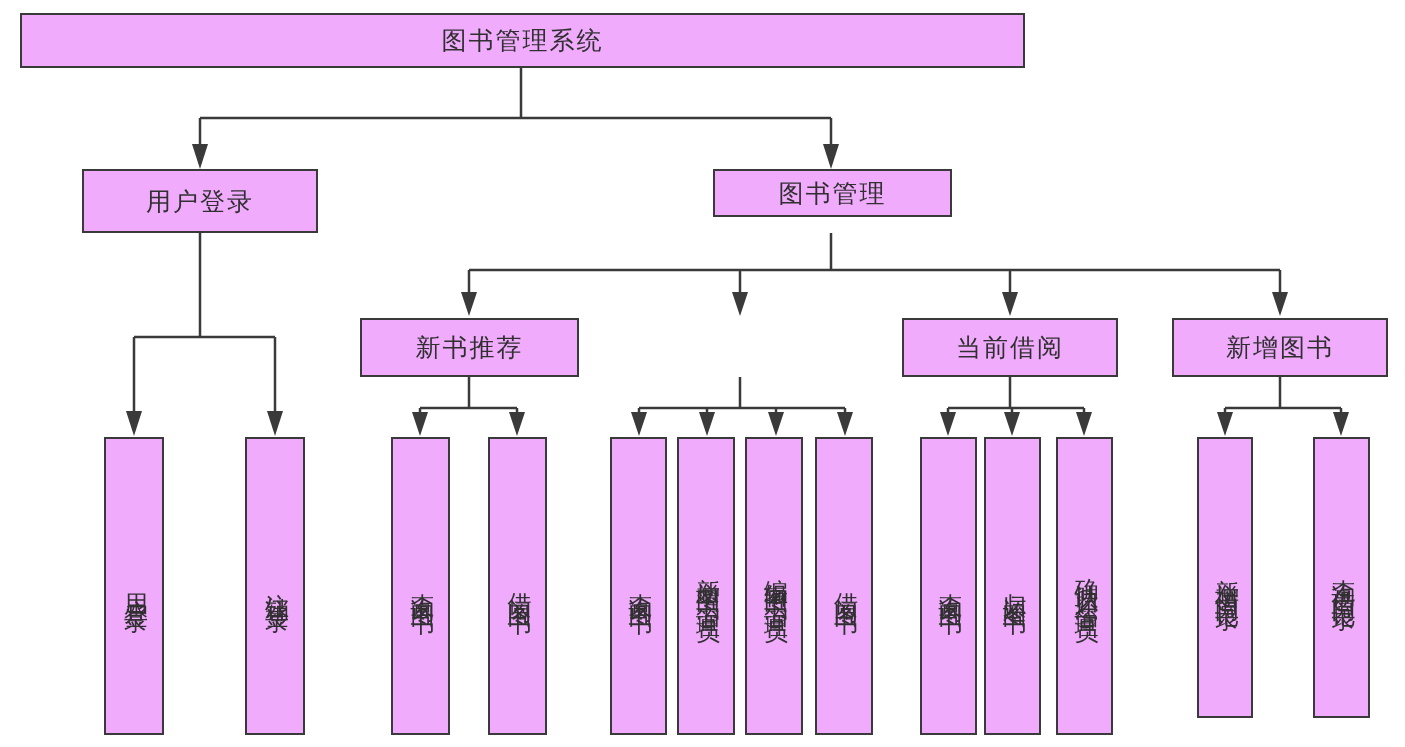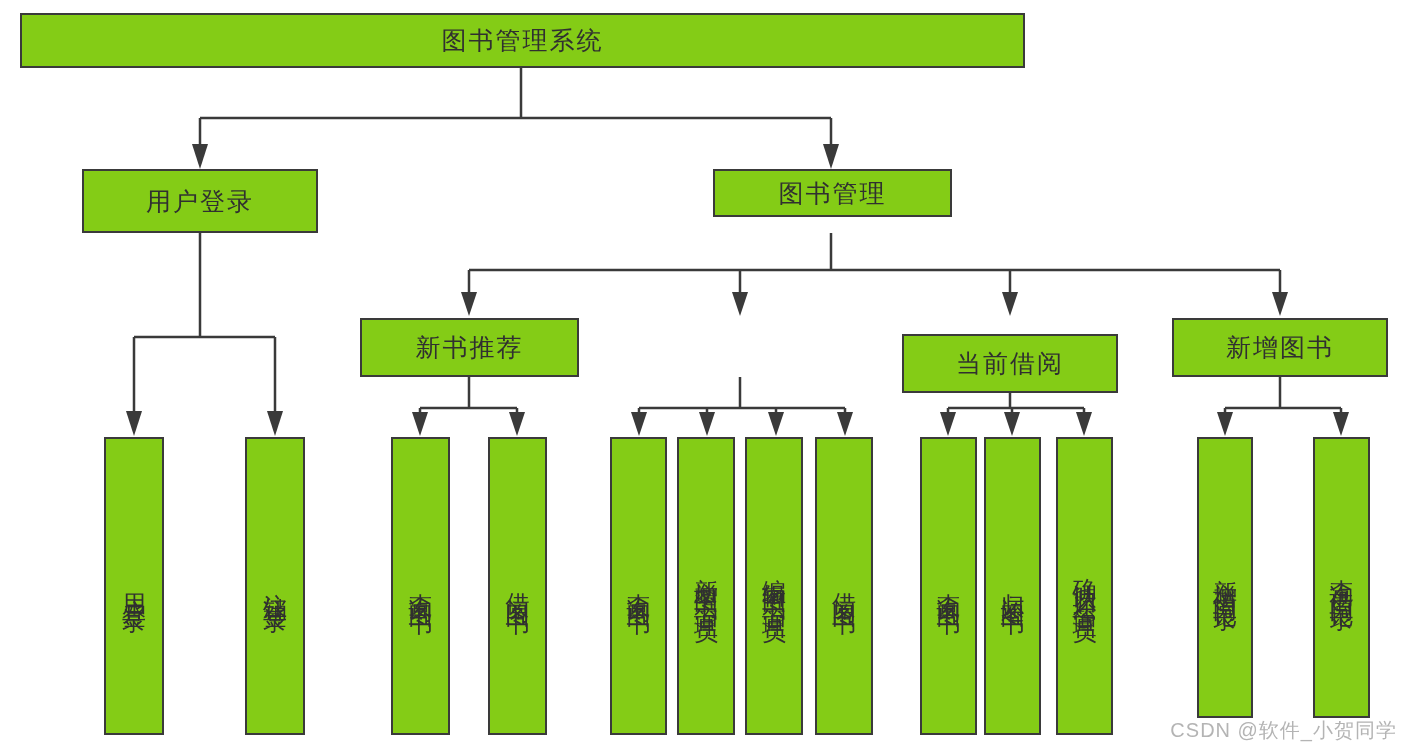--- a/index.html
+++ b/index.html
@@ -11,23 +11,24 @@
     color:#303030;
     overflow:hidden;
   }
   .wires{position:absolute;left:0;top:0;width:1405px;height:747px;pointer-events:none;}
   .wires path{stroke:#3a3a3a;stroke-width:2.5;fill:none;}
   .wires polygon{fill:#3a3a3a;stroke:none;}
   .node{
     position:absolute;
     box-sizing:border-box;
     border:2.5px solid #3a3a3a;
-    background:#84cc16;
+    background:#f0abfc;
     display:flex;align-items:center;justify-content:center;
     text-align:center;
+    font-family:Liberation Mono, monospace;
   }
   .h{font-size:25px;letter-spacing:2px;white-space:nowrap;}
   .v .txt{
     writing-mode:vertical-rl;
     font-size:24px;
     letter-spacing:6px;
     line-height:1;
   }
   .watermark{
     position:absolute;
@@ -78,21 +79,21 @@
     <polygon points="1217,412 1233,412 1225,436"></polygon>
     <polygon points="1333,412 1349,412 1341,436"></polygon>
   </svg>
 
   <div class="node h" style="left:20px;top:13px;width:1005px;height:55px;">图书管理系统</div>
 
   <div class="node h" style="left:82px;top:169px;width:236px;height:64px;">用户登录</div>
   <div class="node h" style="left:713px;top:169px;width:239px;height:48px;">图书管理</div>
 
   <div class="node h" style="left:360px;top:318px;width:219px;height:59px;">新书推荐</div>
-  <div class="node h" style="left:902px;top:318px;width:216px;height:59px;margin-top:16px;">当前借阅</div>
+  <div class="node h" style="left:902px;top:318px;width:216px;height:59px;">当前借阅</div>
   <div class="node h" style="left:1172px;top:318px;width:216px;height:59px;">新增图书</div>
 
   <div class="node v" style="left:104px;top:437px;width:60px;height:298px;">
     <span class="txt">用户登录</span>
   </div>
   <div class="node v" style="left:245px;top:437px;width:60px;height:298px;">
     <span class="txt">注销登录</span>
   </div>
 
   <div class="node v" style="left:391px;top:437px;width:59px;height:298px;">
@@ -125,14 +126,13 @@
     <span class="txt">确认归还（管理员）</span>
   </div>
 
   <div class="node v" style="left:1197px;top:437px;width:56px;height:281px;">
     <span class="txt">新增借阅记录</span>
   </div>
   <div class="node v" style="left:1313px;top:437px;width:57px;height:281px;">
     <span class="txt">查询借阅记录</span>
   </div>
 
-  <div class="watermark">CSDN @软件_小贺同学</div>
 </div>
 
 </body></html>

